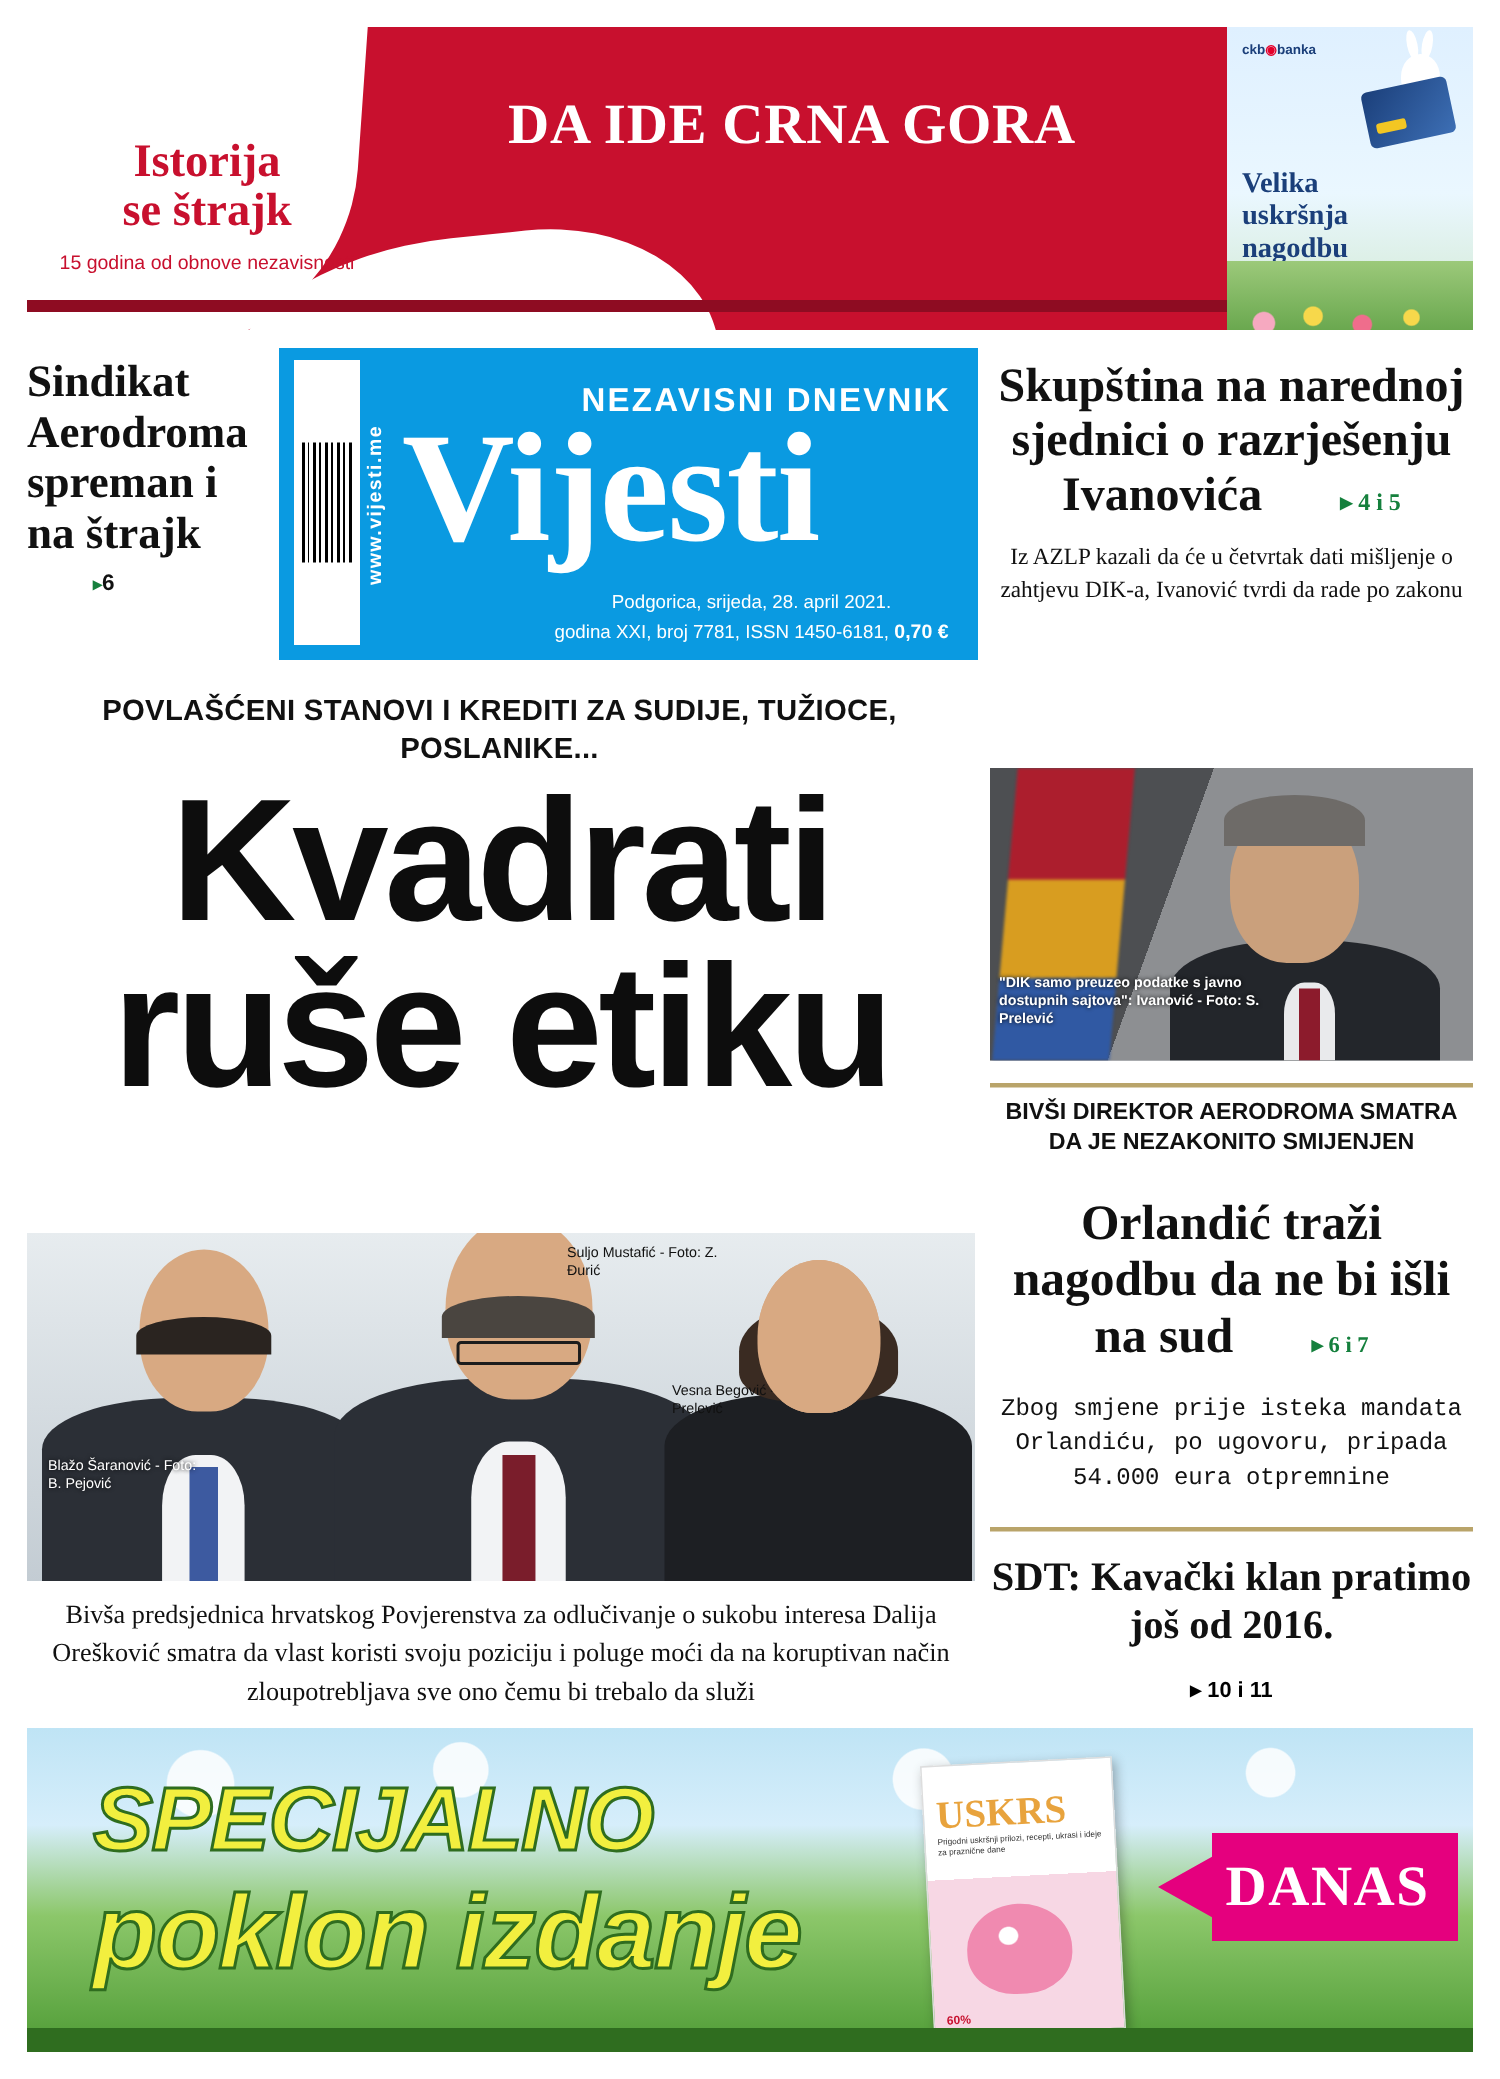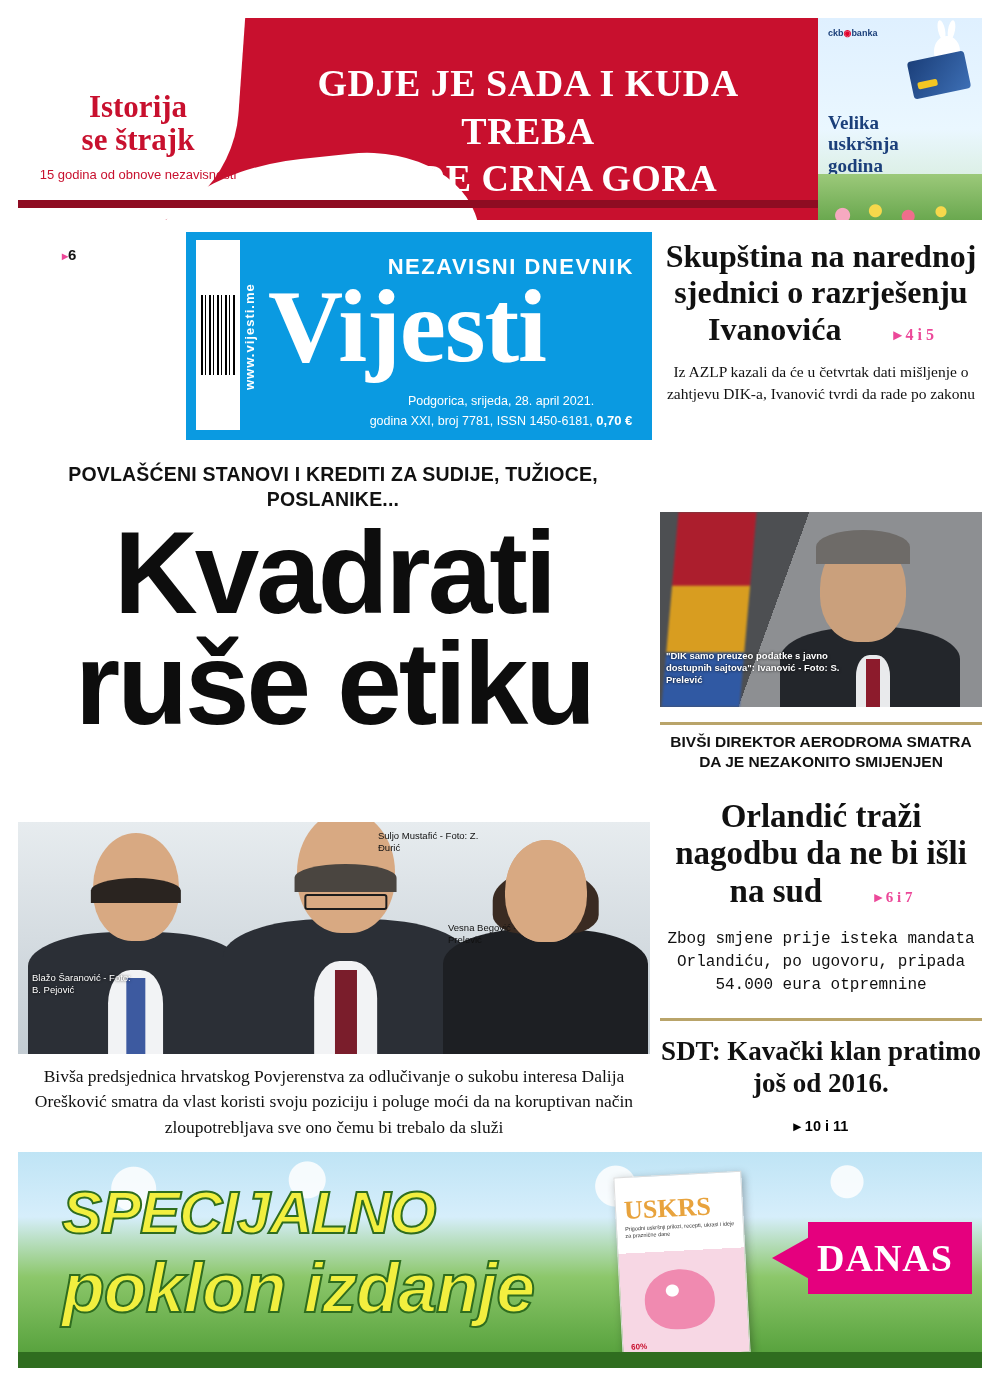--- a/index.html
+++ b/index.html
@@ -104,21 +104,21 @@
 
   
   .mast-left {
     position: absolute; left: 18px; top: 238px; width: 160px; height: 205px;
   }
   .mast-left .t {
     font-family: "Liberation Serif", serif; font-weight: bold;
     font-size: 30px; line-height: 1.12; color: #111;
   }
   .mast-left .pg { margin-top: 8px; font-weight: bold; font-size: 15px; color: #111; }
-  .arrow { color: #ec4899; font-size: 12px; padding-left: 44px; }
+  .arrow { color: #15803d; font-size: 12px; padding-left: 44px; }
 
   .logo {
     position: absolute; left: 186px; top: 232px; width: 466px; height: 208px;
     background: #0a9ae1;
   }
   .barcode {
     position: absolute; left: 10px; top: 8px; width: 44px; height: 190px;
     background: #ffffff;
     display: flex; align-items: center; justify-content: center;
   }
@@ -305,40 +305,40 @@
     <div class="tb-swoosh2"></div>
     <div class="tb-darkline"></div>
 
     <div class="istorija">
       <div class="l1">Istorija</div>
       <div class="l1">se štrajk</div>
       <div class="l2">15 godina od obnove nezavisnosti</div>
     </div>
 
     <div class="tb-head">
-      <div class="h1">GDJE JE SADA I KUDA TREBA</div>
       <div class="h1">DA IDE CRNA GORA</div>
 
     </div>
 
     <div class="ckb">
       <div class="ckb-logo">ckb<span class="dot">◉</span>banka</div>
       <div class="ckb-bunny"></div>
       <div class="ckb-card"></div>
       <div class="ckb-text">
         <div>Velika</div>
         <div>uskršnja</div>
-        <div>godina</div>
+        <div>nagodbu</div>
       </div>
       <div class="ckb-small">Više informacija na www.ckb.me/uskrsnjaakcija</div>
       <div class="ckb-flowers"></div>
     </div>
   </div>
 
   <div class="mast-left">
+    <div class="t">Sindikat Aerodroma spreman i na štrajk</div>
     <div class="pg"><span class="arrow">▸</span><span>6</span></div>
   </div>
 
   <div class="logo">
     <div class="barcode">
         <div class="bars"></div>
       </div>
     <div class="bc-url">www.vijesti.me</div>
     <div class="nez">NEZAVISNI DNEVNIK</div>
     <div class="vijesti">Vijesti</div>

